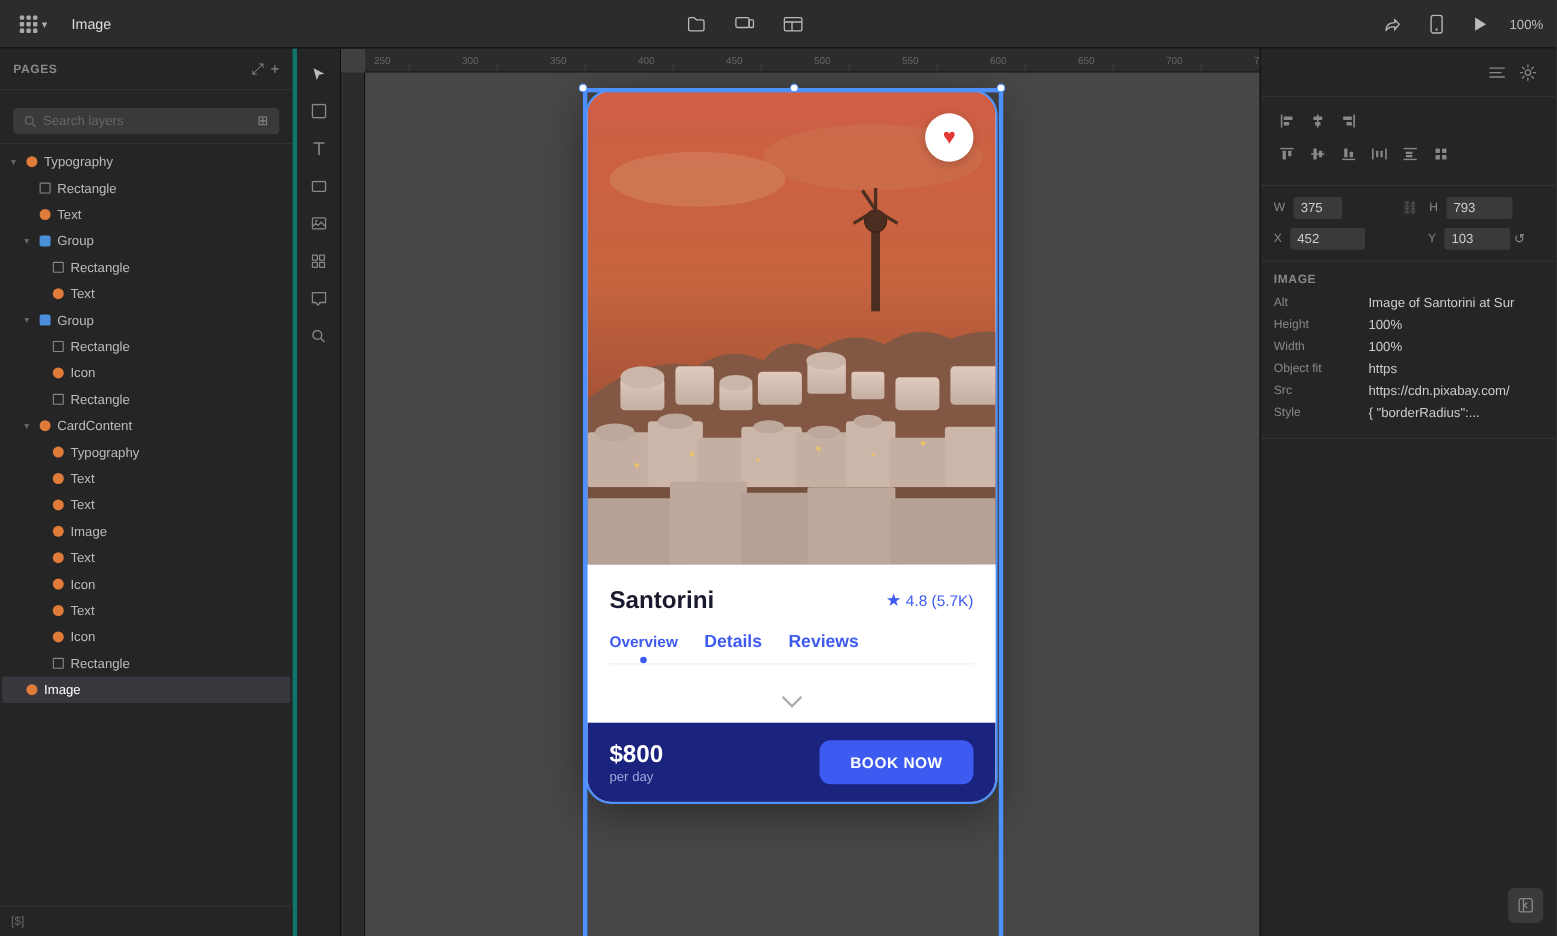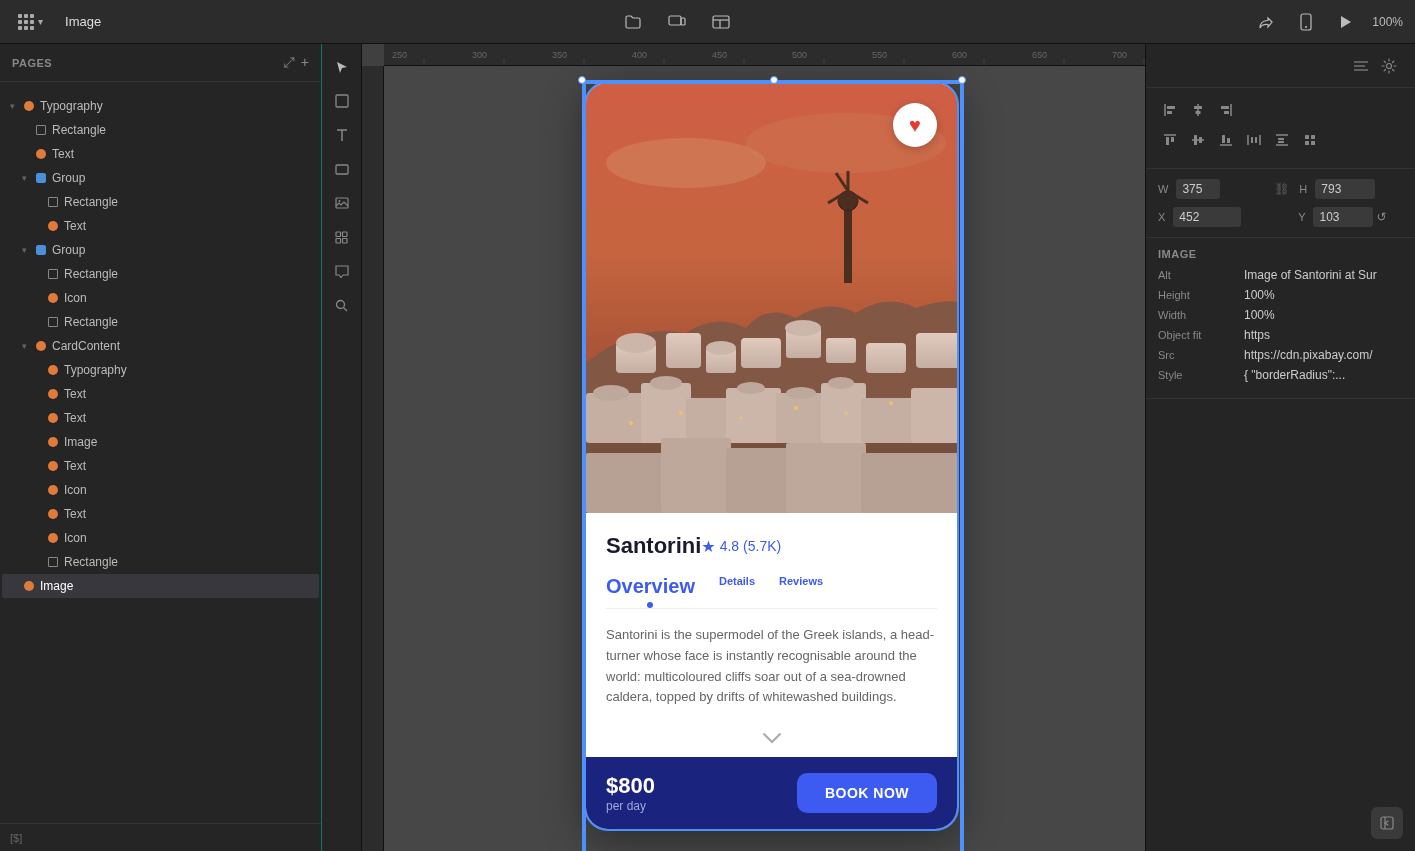--- a/index.html
+++ b/index.html
@@ -16,21 +16,21 @@
     .topbar-center { flex: 1; display: flex; justify-content: center; align-items: center; gap: 16px; }
     .topbar-icon { width: 28px; height: 28px; display: flex; align-items: center; justify-content: center; cursor: pointer; border-radius: 4px; color: #bbb; }
     .topbar-right { display: flex; align-items: center; gap: 12px; }
     .zoom-label { font-size: 12px; color: #bbb; }
     .play-btn { width: 28px; height: 28px; display: flex; align-items: center; justify-content: center; cursor: pointer; color: #bbb; }
 
     
     .main-area { display: flex; flex: 1; overflow: hidden; }
 
     
-    .left-panel { width: 322px; background: #252526; border-right: 1px solid #0f766e; display: flex; flex-direction: column; flex-shrink: 0; }
+    .left-panel { width: 270px; background: #252526; border-right: 4px solid #0f766e; display: flex; flex-direction: column; flex-shrink: 0; }
     .left-panel-top { padding: 10px 12px; border-bottom: 1px solid #333; display: flex; align-items: center; justify-content: space-between; }
     .pages-label { font-size: 11px; font-weight: 600; color: #888; text-transform: uppercase; letter-spacing: 0.5px; }
     .pages-actions { display: flex; gap: 6px; }
     .pages-actions span { cursor: pointer; color: #888; font-size: 14px; }
     .page-list { padding: 4px 0; }
     .page-item { padding: 6px 14px; font-size: 13px; color: #ccc; cursor: pointer; border-radius: 3px; margin: 1px 6px; }
     .page-item.active { background: #37373d; color: #fff; }
     .layers-search { padding: 8px 12px; border-bottom: 1px solid #333; }
     .search-box { background: #3a3a3a; border: none; border-radius: 4px; padding: 5px 10px; width: 100%; color: #ccc; font-size: 12px; display: flex; align-items: center; justify-content: space-between; cursor: text; }
     .search-input-inner { display: flex; align-items: center; gap: 6px; width: 100%; }
@@ -53,29 +53,29 @@
 
     
     .canvas-area { flex: 1; background: #404040; position: relative; overflow: hidden; }
 
     
     .card-preview { position: absolute; top: 15px; left: 200px; width: 375px; background: white; border-radius: 24px; overflow: hidden; box-shadow: 0 8px 40px rgba(0,0,0,0.4); border: 2px solid #4d90fe; }
     .card-image-section { height: 430px; position: relative; overflow: hidden; background: linear-gradient(160deg, #c9614a 0%, #8b3a2a 30%, #c4735a 50%, #5a3a2a 80%, #888 100%); }
     .heart-btn { position: absolute; top: 20px; right: 20px; width: 44px; height: 44px; background: white; border-radius: 50%; display: flex; align-items: center; justify-content: center; box-shadow: 0 2px 8px rgba(0,0,0,0.2); z-index: 10; }
     .heart-icon { color: #e53935; font-size: 20px; }
     .card-body { background: white; padding: 20px 20px 0; }
-    .card-header { display: flex; align-items: center; margin-bottom: 16px; }
+    .card-header { display: flex; align-items: center; justify-content: space-between; margin-bottom: 16px; }
     .card-title { font-size: 22px; font-weight: 700; color: #1a1a2e; }
     .rating { display: flex; align-items: center; gap: 4px; }
     .star-icon { color: #3d5af1; font-size: 16px; }
     .rating-text { font-size: 14px; color: #3d5af1; font-weight: 500; }
     .card-tabs { display: flex; gap: 24px; border-bottom: 1px solid #eee; margin-bottom: 16px; padding-bottom: 2px; }
-    .card-tab { font-size: 20px; font-weight: 600; color: #3d5af1; padding-bottom: 8px; cursor: pointer; position: relative; }
+    .card-tab { font-size: 14px; font-weight: 600; color: #3d5af1; padding-bottom: 8px; cursor: pointer; position: relative; }
     .card-tab.active::after { content: ''; position: absolute; bottom: -2px; left: 50%; transform: translateX(-50%); width: 6px; height: 6px; background: #3d5af1; border-radius: 50%; }
-    .card-tab-inactive { font-size: 11px; font-weight: 600; color: #3d5af1; padding-bottom: 8px; cursor: pointer; }
+    .card-tab-inactive { font-size: 16px; font-weight: 600; color: #3d5af1; padding-bottom: 8px; cursor: pointer; }
     .card-desc { font-size: 13px; color: #666; line-height: 1.6; margin-bottom: 12px; }
     .card-chevron { text-align: center; padding: 8px 0; color: #aaa; font-size: 18px; }
     .card-footer { background: #1a237e; display: flex; align-items: center; justify-content: space-between; padding: 16px 20px; }
     .price-section {}
     .price-amount { font-size: 22px; font-weight: 700; color: white; }
     .price-per { font-size: 12px; color: #9fa8da; }
     .book-btn { background: #3d5af1; color: white; border: none; border-radius: 10px; padding: 12px 28px; font-size: 14px; font-weight: 700; cursor: pointer; letter-spacing: 0.5px; }
 
     
     .canvas-toolbar { width: 40px; background: #252526; border-right: 1px solid #111; display: flex; flex-direction: column; align-items: center; padding: 8px 0; gap: 4px; flex-shrink: 0; }
@@ -166,20 +166,32 @@
 
   <div class="left-panel">
     <div class="left-panel-top">
       <span class="pages-label">PAGES</span>
       <div class="pages-actions">
         <span>⤢</span>
         <span>+</span>
       </div>
     </div>
     <div class="page-list">
+    </div>
+    <div class="layers-search">
+      <div class="search-box">
+        <div class="search-input-inner">
+          <svg width="11" height="11" viewBox="0 0 11 11">
+              <circle cx="4.5" cy="4.5" r="3.5" stroke="#666" stroke-width="1.2" fill="none"></circle>
+              <line x1="7.5" y1="7.5" x2="10.5" y2="10.5" stroke="#666" stroke-width="1.2"></line>
+            </svg>
+          <span class="search-text">Search layers</span>
+        </div>
+        <span class="filter-icon">⊞</span>
+      </div>
     </div>
     <div class="layers-tree">
 
       <div class="layer-item layer-indent-0">
         <span class="layer-chevron">▾</span>
         <span class="layer-dot dot-orange"></span>
         <span>Typography</span>
       </div>
       <div class="layer-item layer-indent-1">
         <span class="layer-chevron"></span>
@@ -487,21 +499,20 @@
               <div class="card-tab active">
                 <span>Overview</span>
               </div>
               <div class="card-tab-inactive">
                 <span>Details</span>
               </div>
               <div class="card-tab-inactive">
                 <span>Reviews</span>
               </div>
             </div>
-            <p class="card-desc">Santorini is the supermodel of the Greek islands, a head-turner whose face is instantly recognisable around the world: multicoloured cliffs soar out of a sea-drowned caldera, topped by drifts of whitewashed buildings.</p>
             <div class="card-chevron">
               <svg width="20" height="12" viewBox="0 0 20 12" fill="none">
                   <path d="M2 2l8 8 8-8" stroke="#aaa" stroke-width="2" stroke-linecap="round"></path>
                 </svg>
             </div>
           </div>
 
           <div class="card-footer">
             <div class="price-section">
               <div class="price-amount">$800</div>

